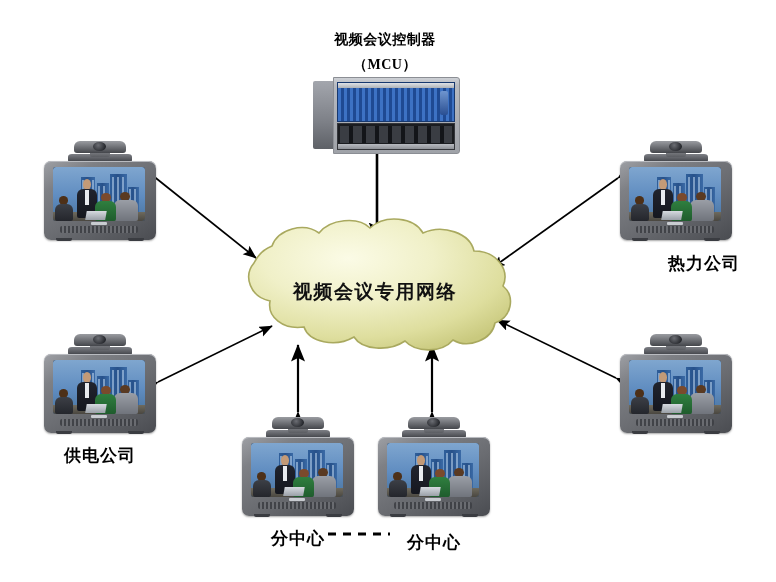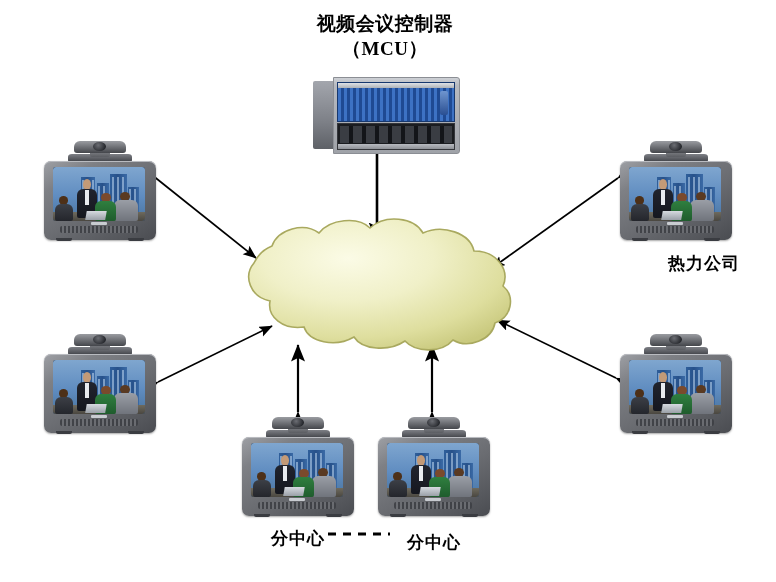--- a/index.html
+++ b/index.html
@@ -22,24 +22,24 @@
     left: 0;
     top: 0;
     width: 776px;
     height: 582px;
   }
 
   
   .mcu-title {
     position: absolute;
     left: 255px;
-    top: 11px;
+    top: 27px;
     width: 260px;
     text-align: center;
-    font-size: 19px;
+    font-size: 14px;
     font-weight: bold;
     line-height: 25px;
     color: #000000;
     letter-spacing: 0.5px;
     white-space: pre-line;
   }
 
   
   .node-label {
     position: absolute;
@@ -333,20 +333,21 @@
       <div class="blades-inner"></div>
       <div class="blades-top"></div>
       <div class="blade-handle"></div>
     </div>
     <div class="lowerbay">
       <div class="lowerbay-inner"></div>
       <div class="lowerbay-rail"></div>
     </div>
   </div>
 
+  <div class="cloud-label">视频会议专用网络</div>
 
   <div class="tv" style="left:44px; top:140px;">
     <div class="cam-base"></div>
     <div class="cam-stem"></div>
     <div class="cam-body"></div>
     <div class="cam-lens"></div>
     <div class="case"></div>
     <div class="screen">
       <div class="ph-sky"></div>
       <div class="ph-bldg ph-b1">
@@ -472,20 +473,21 @@
           <div class="ph-head"></div>
           <div class="ph-torso"></div>
         </div>
       <div class="ph-laptop"></div>
     </div>
     <div class="logo"></div>
     <div class="grille"></div>
     <div class="foot foot-l"></div>
     <div class="foot foot-r"></div>
   </div>
+  <div class="node-label" style="left:17px; top:444px; width:166px;">供电公司</div>
 
   <div class="tv" style="left:620px; top:333px;">
     <div class="cam-base"></div>
     <div class="cam-stem"></div>
     <div class="cam-body"></div>
     <div class="cam-lens"></div>
     <div class="case"></div>
     <div class="screen">
       <div class="ph-sky"></div>
       <div class="ph-bldg ph-b1">

